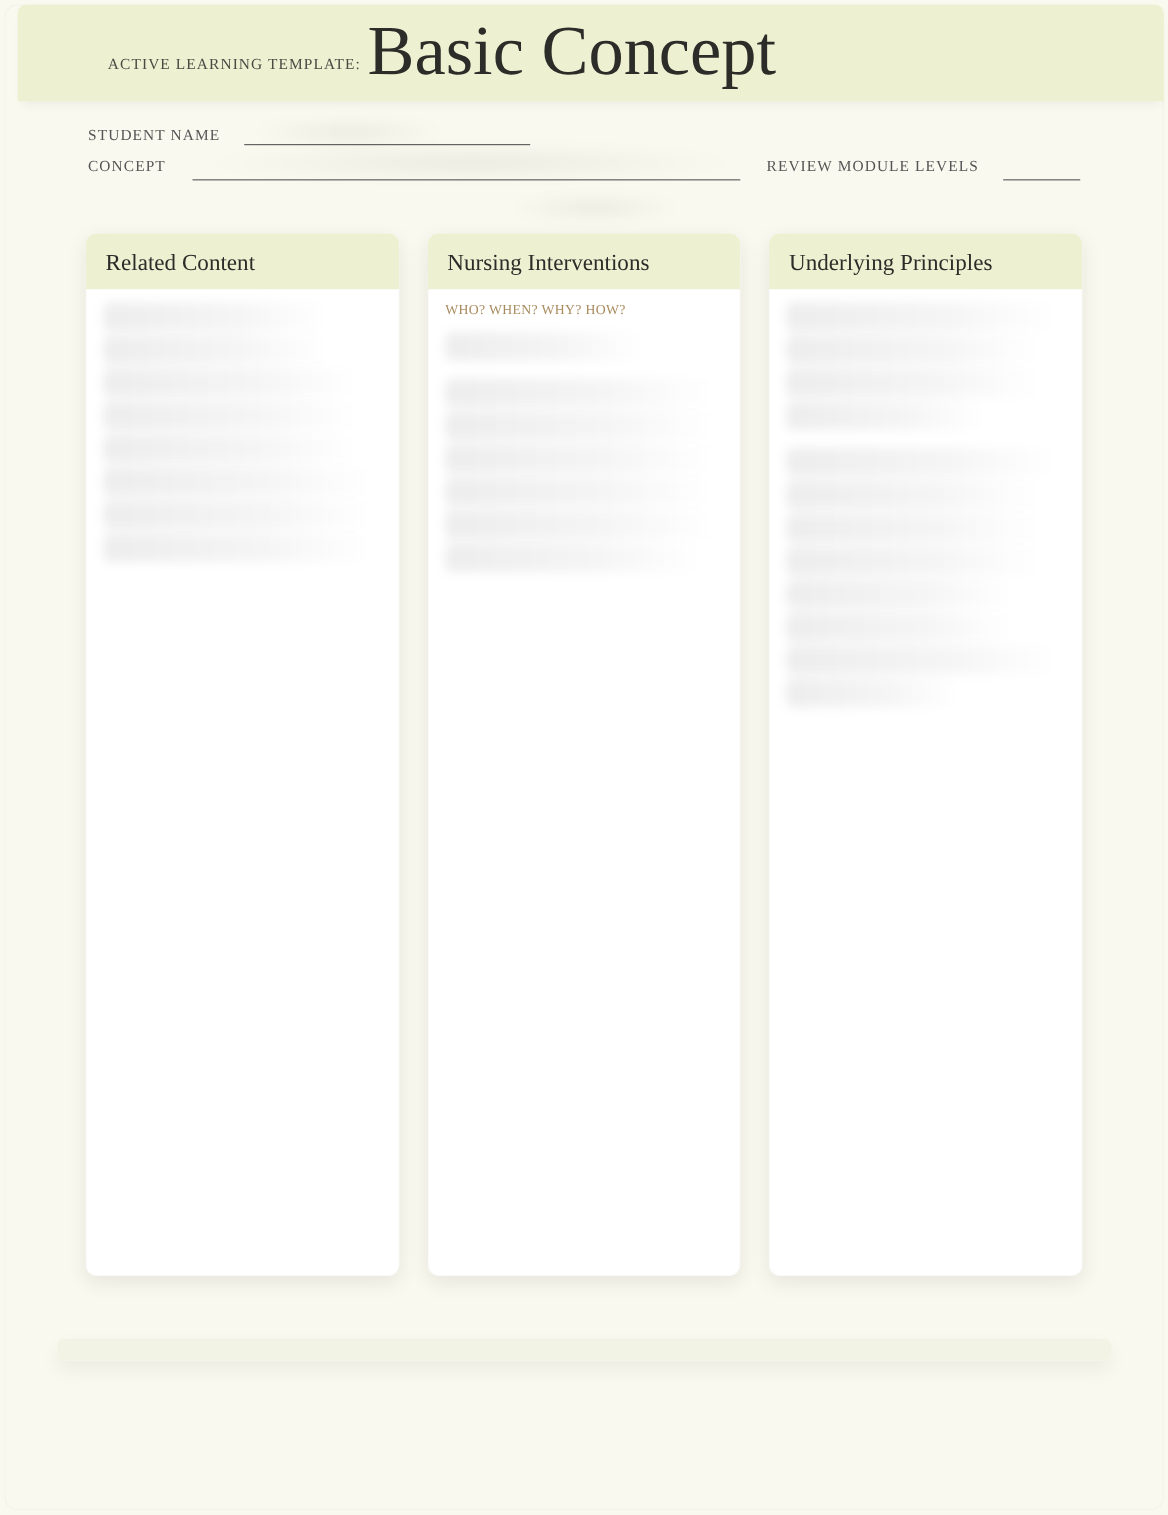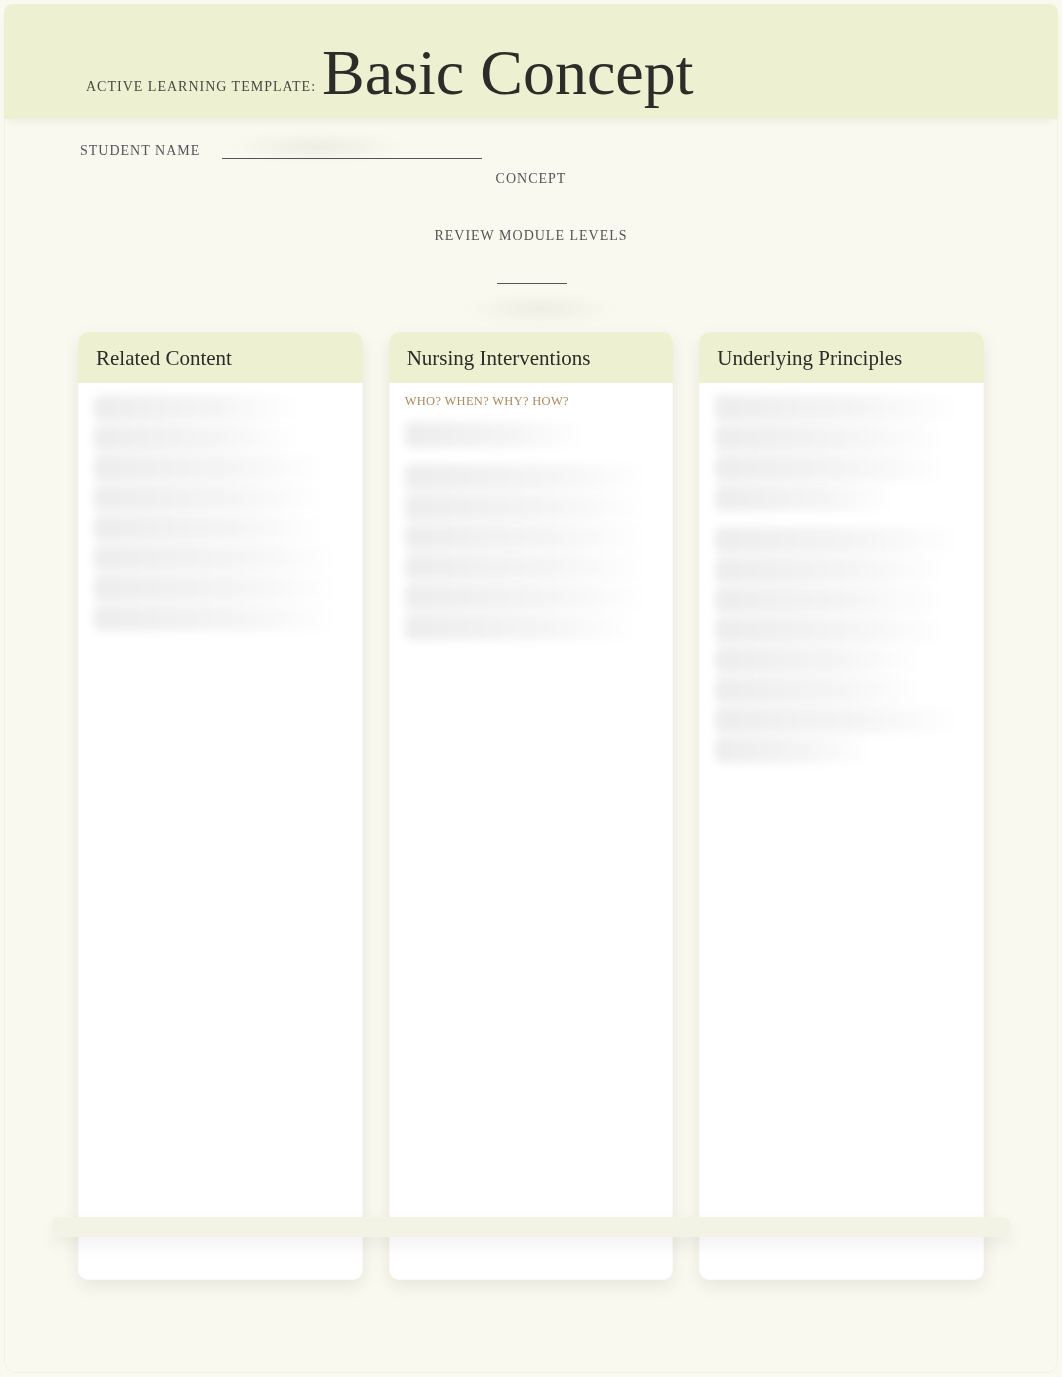--- a/index.html
+++ b/index.html
@@ -14,25 +14,25 @@
     .page-wrap {
       position: absolute;
       left: 0; right: 0; top: 0; bottom: 0;
       background: #f9f9f0;
       border-radius: 12px;
       margin: 4px;
       box-shadow: inset 0 0 0 1px rgba(0,0,0,0.03);
     }
     .header-band {
       position: relative;
-      height: 115px;
+      height: 88px;
       background: linear-gradient(#eef0d2, #eef0d2);
       border-radius: 8px 8px 0 0;
       box-shadow: 0 6px 10px -4px rgba(0,0,0,0.06);
-      margin: 0 0 20px 0;
+      margin: 0 0 20px 12px;
       display: flex;
       align-items: flex-end;
       padding: 0 0 14px 82px;
     }
     .header-prefix {
       font-size: 14px;
       letter-spacing: 1px;
       color: #4a4a42;
       margin-right: 6px;
       position: relative;
@@ -128,22 +128,21 @@
     }
     .scribble.w80 { width: 80%; }
     .scribble.w90 { width: 90%; }
     .scribble.w95 { width: 95%; }
     .scribble.w70 { width: 70%; }
     .scribble.w60 { width: 60%; }
     .scribble.gap { margin-top: 16px; }
 
     .concept-row {
       display: flex;
-      align-items: center;
-      flex-direction: column;
+      align-items: flex-start;
     }
     .sub-blur {
       position: relative;
       height: 24px;
       margin: 6px 0 0 0;
     }
     .sub-blur .blur-text { left: 380px; width: 160px; height: 26px; }
 
     .footer-band {
       position: absolute;

